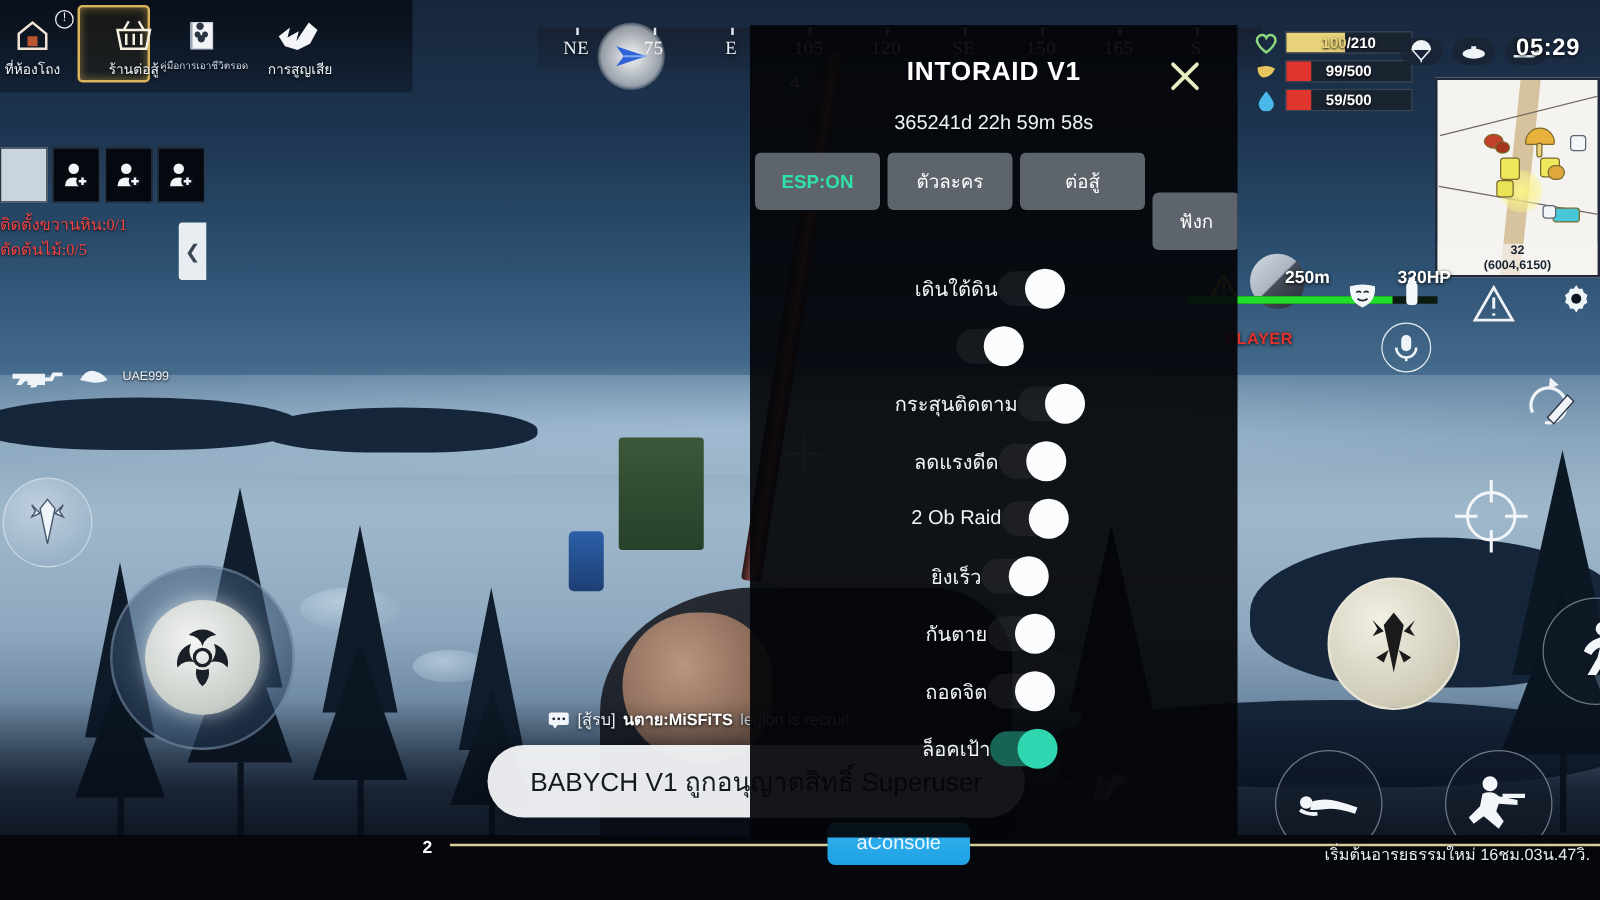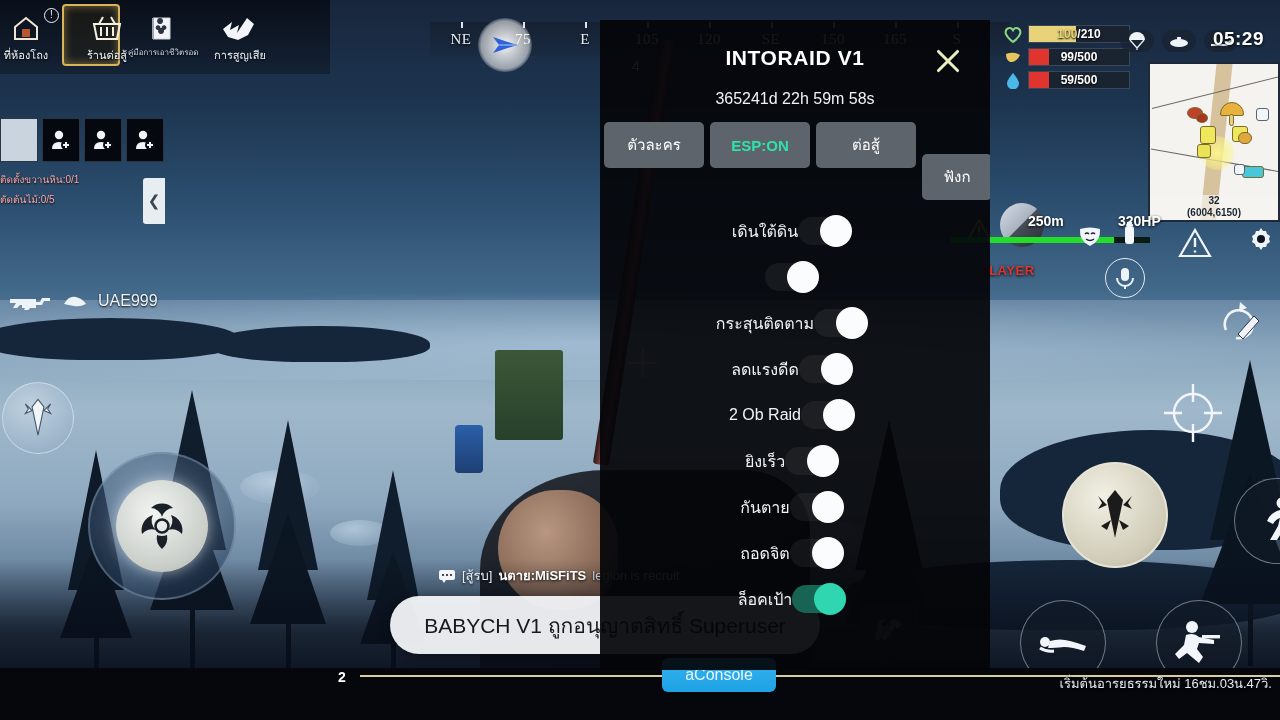--- a/index.html
+++ b/index.html
@@ -115,34 +115,34 @@
 
   
   #quest-slots{ left:0; top:118px; width:170px; height:48px; display:flex; gap:4px; }
   .slot{
     width:38px; height:44px; background:#05080e; border:1px solid #2a3644;
     display:flex; align-items:center; justify-content:center;
   }
   .slot:first-child{ background:#c9d4de; }
   #quest-list{ left:0; top:170px; width:160px; }
   .quest-line{
-    font-size:10px; color:#fca5a5; text-shadow:0 1px 2px #000;
-    line-height:20px; white-space:nowrap;
+    font-size:13px; color:#ef4444; text-shadow:0 1px 2px #000;
+    line-height:20px; white-space:nowrap;font-family:Liberation Serif, serif;
   }
   #quest-collapse{
     left:143px; top:178px; width:22px; height:46px;
     background:#e8edf2; border-radius:3px 0 0 3px;
     display:flex; align-items:center; justify-content:center;
     color:#3a4654; font-size:15px; cursor:pointer;
   }
 
   
   #weapon-strip{ left:0; top:288px; width:190px; height:26px;
     display:flex; align-items:center; gap:10px; padding-left:8px; }
-  #weapon-strip .wname{ font-size:16px; color:#eef3f8; text-shadow:0 1px 2px #000; }
+  #weapon-strip .wname{ font-size:10px; color:#eef3f8; text-shadow:0 1px 2px #000; }
 
   
   #compass{
     left:430px; top:22px; width:580px; height:34px;
     background:linear-gradient(180deg,rgba(20,28,40,.55),rgba(20,28,40,.18));
     display:flex; align-items:center; overflow:hidden;
   }
   .ctick{
     position:relative; flex:0 0 auto; text-align:center;
     color:#e9eff6; font-size:15px; text-shadow:0 1px 3px #000; width:62px;
@@ -749,22 +749,22 @@
 <div class="hud" id="aconsole">aConsole</div>
 <div class="hud" id="civ-timer">เริ่มต้นอารยธรรมใหม่ 16ชม.03น.47วิ.</div>
 
 <div id="cheat-panel">
   <div id="panel-head">
     <div id="panel-title">INTORAID V1</div>
     <div id="panel-close"></div>
   </div>
   <div id="panel-timer">365241d 22h 59m 58s</div>
   <div id="panel-tabs">
+    <div class="ptab active">ESP:ON</div>
     <div class="ptab">ตัวละคร</div>
-    <div class="ptab active">ESP:ON</div>
     <div class="ptab">ต่อสู้</div>
     <div class="ptab" style="width:70px;margin-right:-40px;margin-top:32px;">ฟังก</div>
   </div>
   <div id="panel-list">
     <div class="prow">
       <span class="plabel">เดินใต้ดิน</span>
       <span class="ptoggle off">
           <i></i>
         </span>
     </div>

